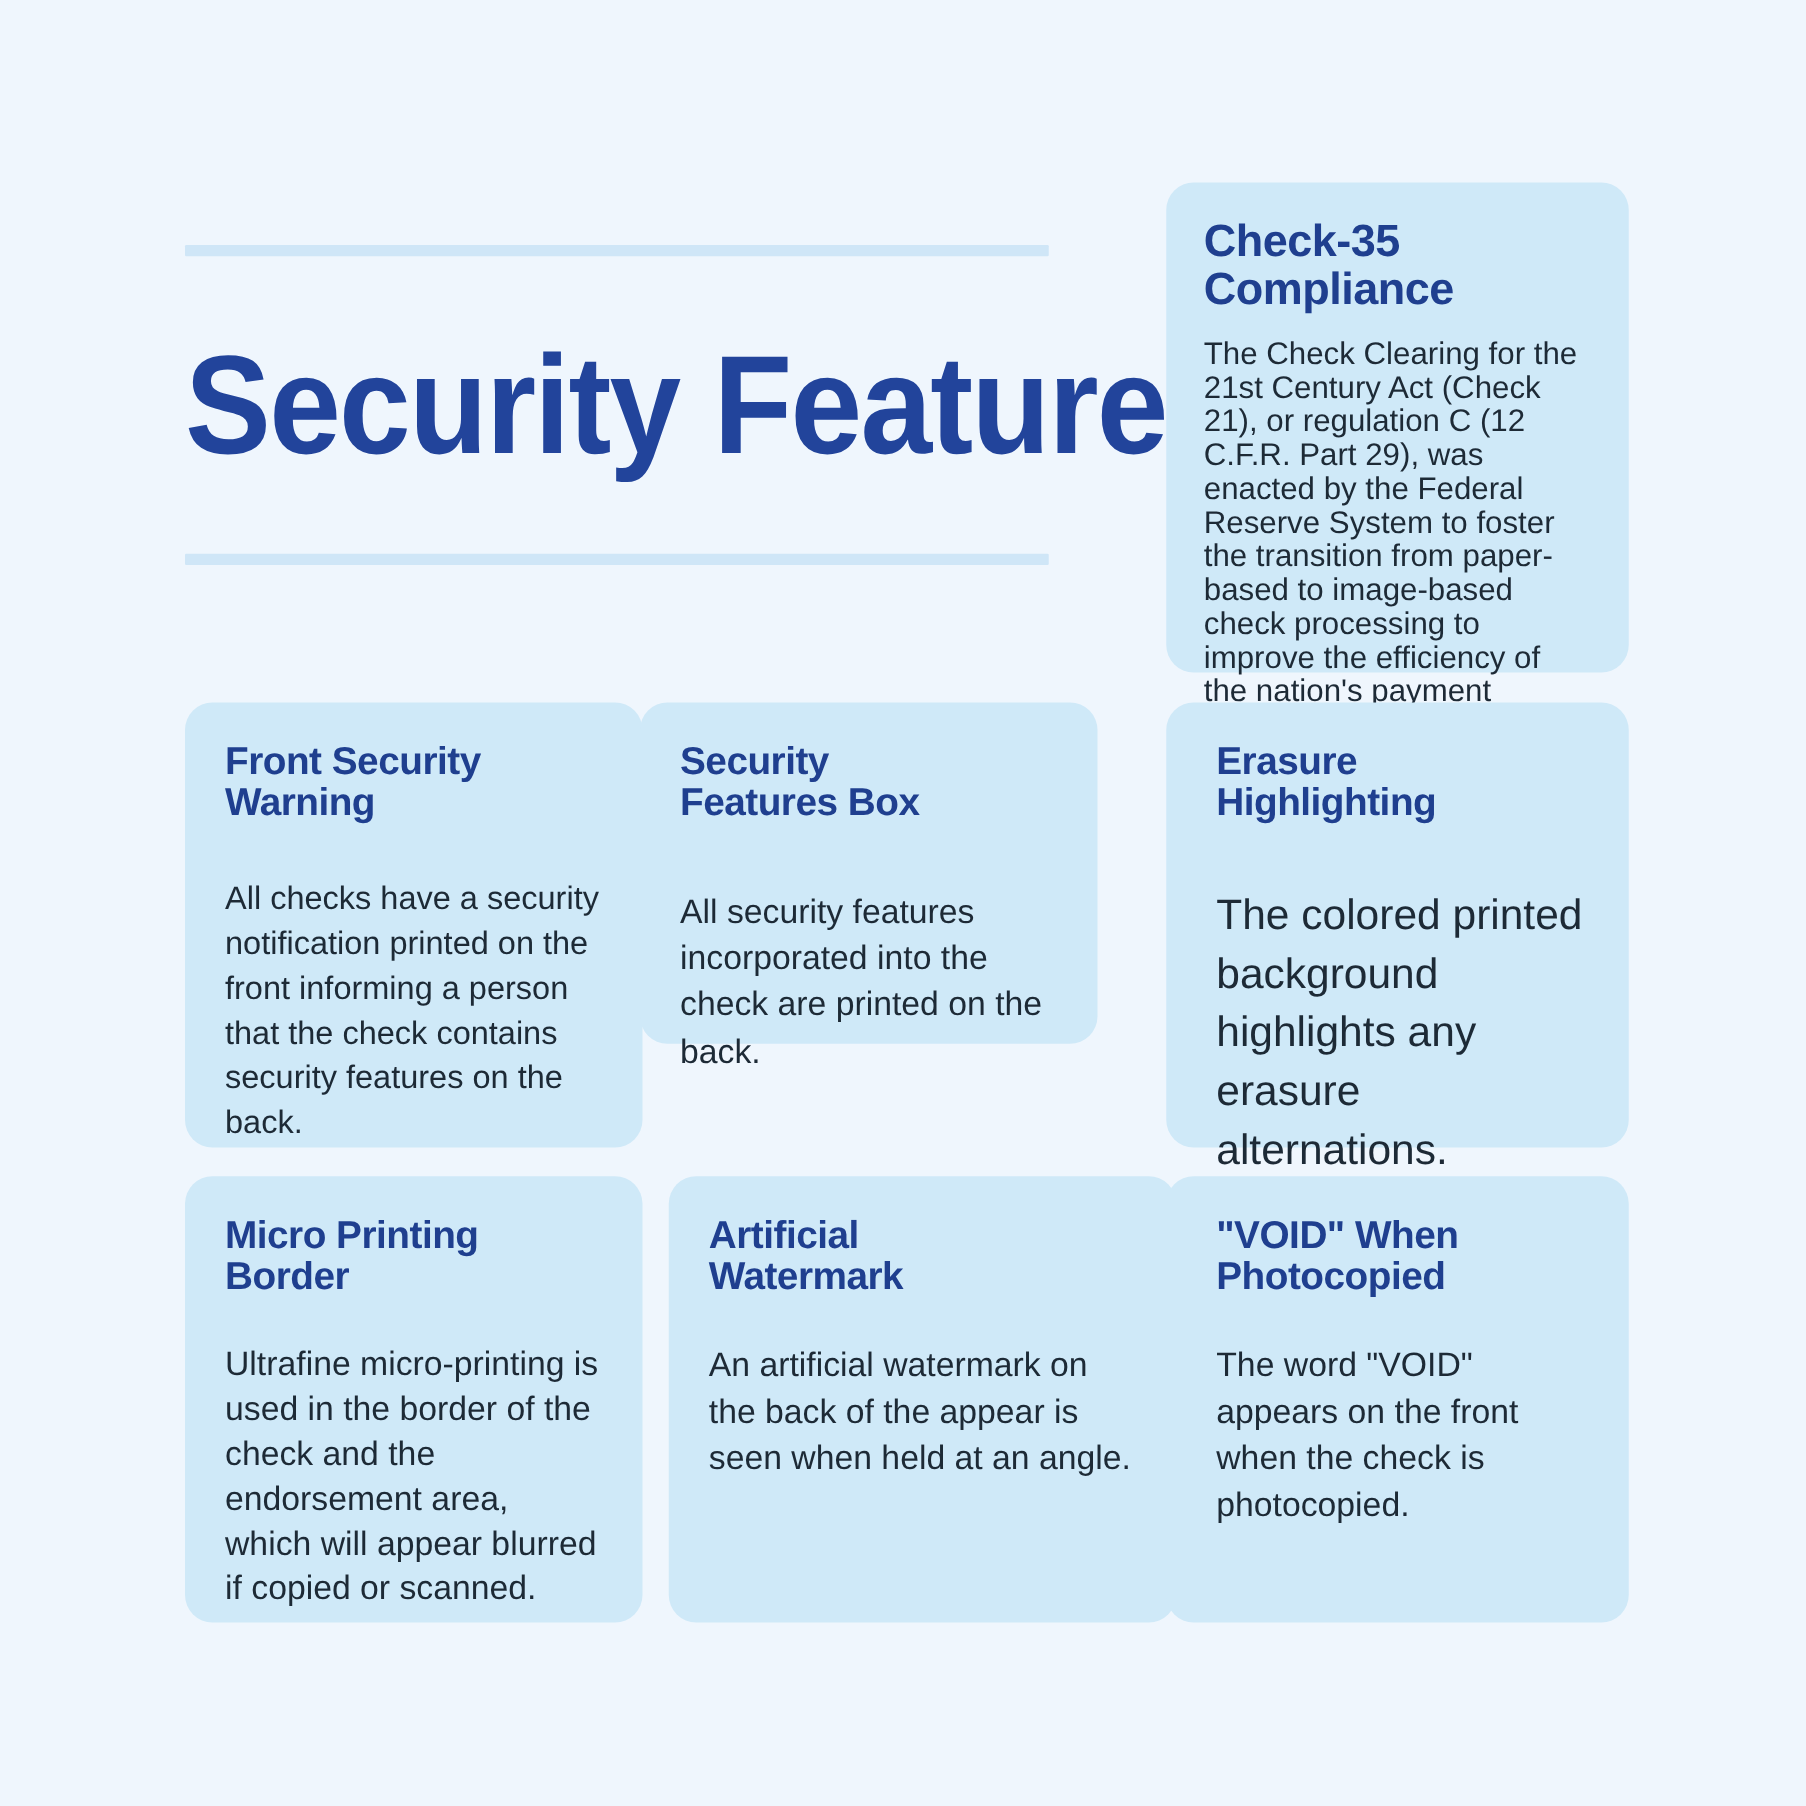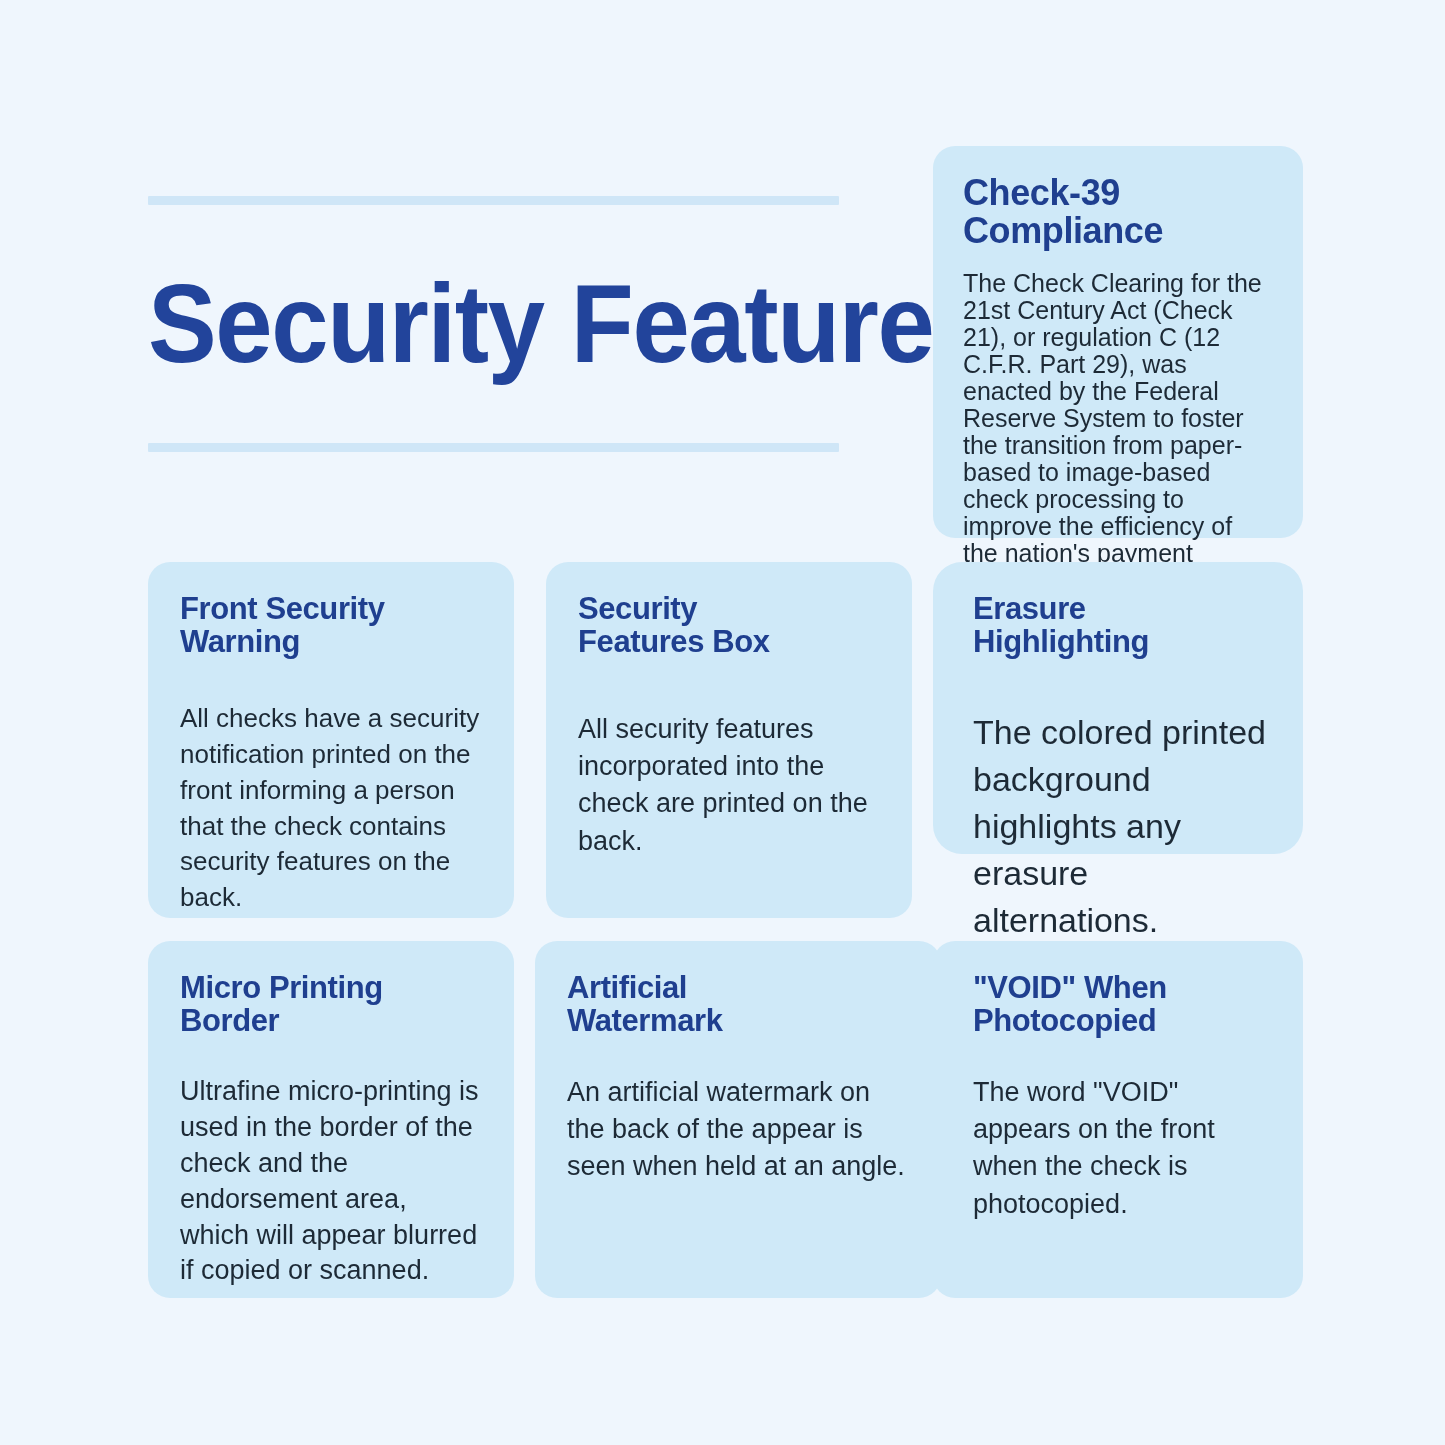--- a/index.html
+++ b/index.html
@@ -92,22 +92,22 @@
     line-height: 1.06;
   }
   #card-check21 p {
     margin-top: 20px;
     font-size: 25px;
     line-height: 1.08;
   }
 
   
   #card-front-security  { left: 148px;  top: 562px; width: 366px; height: 356px; }
-  #card-features-box    { left: 546px;  top: 562px; width: 366px; height: 356px; }
-  #card-erasure         { left: 933px;  top: 562px; width: 370px; height: 292px; border-radius: 29px; }
+  #card-features-box    { left: 512px;  top: 562px; width: 366px; height: 273px; }
+  #card-erasure         { left: 933px;  top: 562px; width: 370px; height: 356px; }
 
   
   #card-micro-printing  { left: 148px;  top: 941px; width: 366px; height: 357px; }
   #card-watermark       { left: 535px;  top: 941px; width: 406px; height: 357px; }
   #card-void            { left: 933px;  top: 941px; width: 370px; height: 357px; }
 
   #card-front-security p { margin-top: 42px; line-height: 1.38; }
   #card-features-box  p  { margin-top: 52px; font-size: 27px; line-height: 1.38; }
   #card-erasure       p  { margin-top: 50px; font-size: 34px; line-height: 1.38; padding-left: 8px; }
 
@@ -124,21 +124,21 @@
 
   <div class="header-block">
     <div class="rule"></div>
     <div class="title-wrap">
       <div class="page-title">Security Features</div>
     </div>
     <div class="rule"></div>
   </div>
 
   <div class="card" id="card-check21">
-    <h3>Check-39
+    <h3>Check-35
 Compliance</h3>
     <p>The Check Clearing for the 21st Century Act (Check 21), or regulation C (12 C.F.R. Part 29), was enacted by the Federal Reserve System to foster the transition from paper-based to image-based check processing to improve the efficiency of the nation's payment system.</p>
   </div>
 
   <div class="card" id="card-front-security">
     <h3>Front Security
 Warning</h3>
     <p>All checks have a security notification printed on the front informing a person that the check contains security features on the back.</p>
   </div>
 

